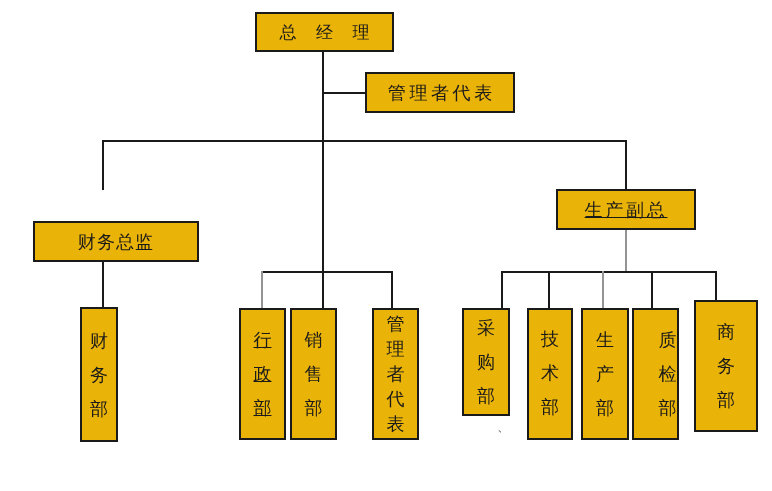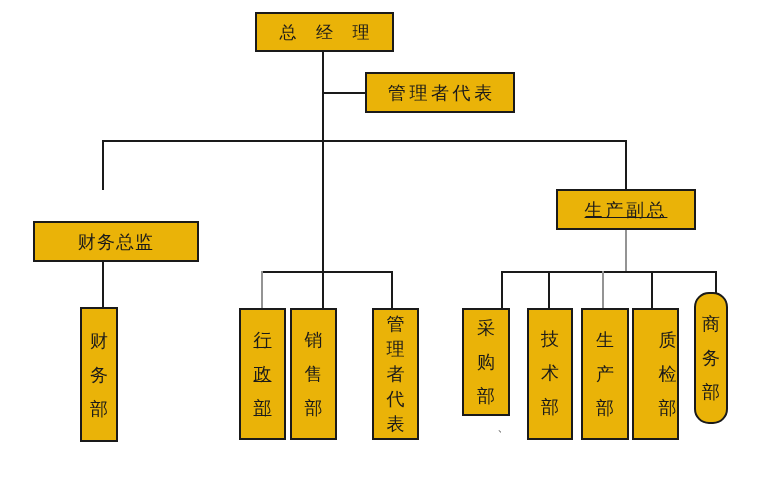--- a/index.html
+++ b/index.html
@@ -104,19 +104,19 @@
   </div>
 
   <div class="node v" style="left:581px;top:308px;width:48px;height:132px;">
     <span class="vlabel">生产部</span>
   </div>
 
   <div class="node v" style="left:632px;top:308px;width:47px;height:132px;padding-left:24px;">
     <span class="vlabel">质检部</span>
   </div>
 
-  <div class="node v" style="left:694px;top:292px;width:34px;height:132px;border-radius:15px;">
+  <div class="node v" style="left:694px;top:300px;width:64px;height:132px;">
     <span class="vlabel">商务部</span>
   </div>
 
   <span class="stray" style="left:497px;top:418px;">、</span>
 
 </div>
 
 </body></html>

